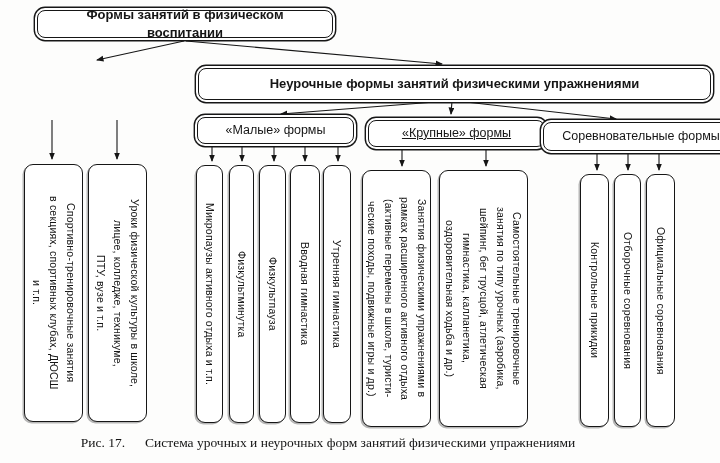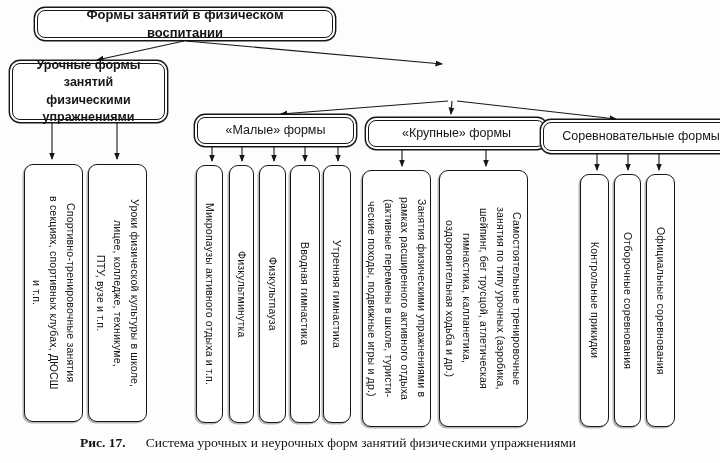--- a/index.html
+++ b/index.html
@@ -29,21 +29,21 @@
   .vbox > span {
     writing-mode:vertical-rl; text-orientation:mixed;
     white-space:pre-line; text-align:center;
     font-size:10.5px; line-height:1.6; letter-spacing:.2px;
   }
   .arrows { position:absolute; left:0; top:0; width:720px; height:463px; }
   .caption {
     position:absolute; left:0; top:435px; width:656px; text-align:center;
     font-family:"Liberation Serif", serif; font-size:13.5px; color:#141414;
   }
-  .caption .lbl { font-weight:bold; }
+  .caption .lbl { font-weight:normal; }
   .caption .txt { margin-left:20px; }
 </style>
 </head>
 <body>
 
 <div class="stage">
 
   <svg class="arrows" viewBox="0 0 720 463" xmlns="http://www.w3.org/2000/svg">
     <defs>
       <marker id="ah" markerWidth="9" markerHeight="8" refX="6.5" refY="3" orient="auto" markerUnits="userSpaceOnUse">
@@ -68,30 +68,28 @@
       <line x1="597" y1="153" x2="597" y2="170" marker-end="url(#ah)"></line>
       <line x1="628" y1="153" x2="628" y2="170" marker-end="url(#ah)"></line>
       <line x1="659" y1="153" x2="659" y2="170" marker-end="url(#ah)"></line>
     </g>
   </svg>
 
   <div class="hbox bold" style="left:37px; top:10px; width:296px; height:28px;">
     <span>Формы занятий в физическом воспитании</span>
   </div>
 
-  <div class="hbox bold" style="left:12px; top:63px; width:153px; height:57px; font-size:12.5px;">
-    <span>Урочные формы
-занятий физическими
-упражнениями</span>
+  <div class="hbox bold" style="left:198px; top:68px; width:513px; height:32px;">
+    <span>Неурочные формы занятий физическими упражнениями</span>
   </div>
 
   <div class="hbox mid" style="left:197px; top:117px; width:157px; height:27px;">
     <span>«Малые» формы</span>
   </div>
-  <div class="hbox mid" style="left:368px; top:120px; width:177px; height:27px;">
+  <div class="hbox mid" style="left:368px; top:120px; width:177px; height:27px;text-decoration:underline;">
     <span>«Крупные» формы</span>
   </div>
   <div class="hbox mid" style="left:543px; top:122px; width:196px; height:29px;">
     <span>Соревновательные формы</span>
   </div>
 
   <div class="vbox" style="left:24px; top:164px; width:59px; height:258px;">
     <span>Спортивно-тренировочные занятия
 в секциях, спортивных клубах, ДЮСШ
 и т.п.</span>

